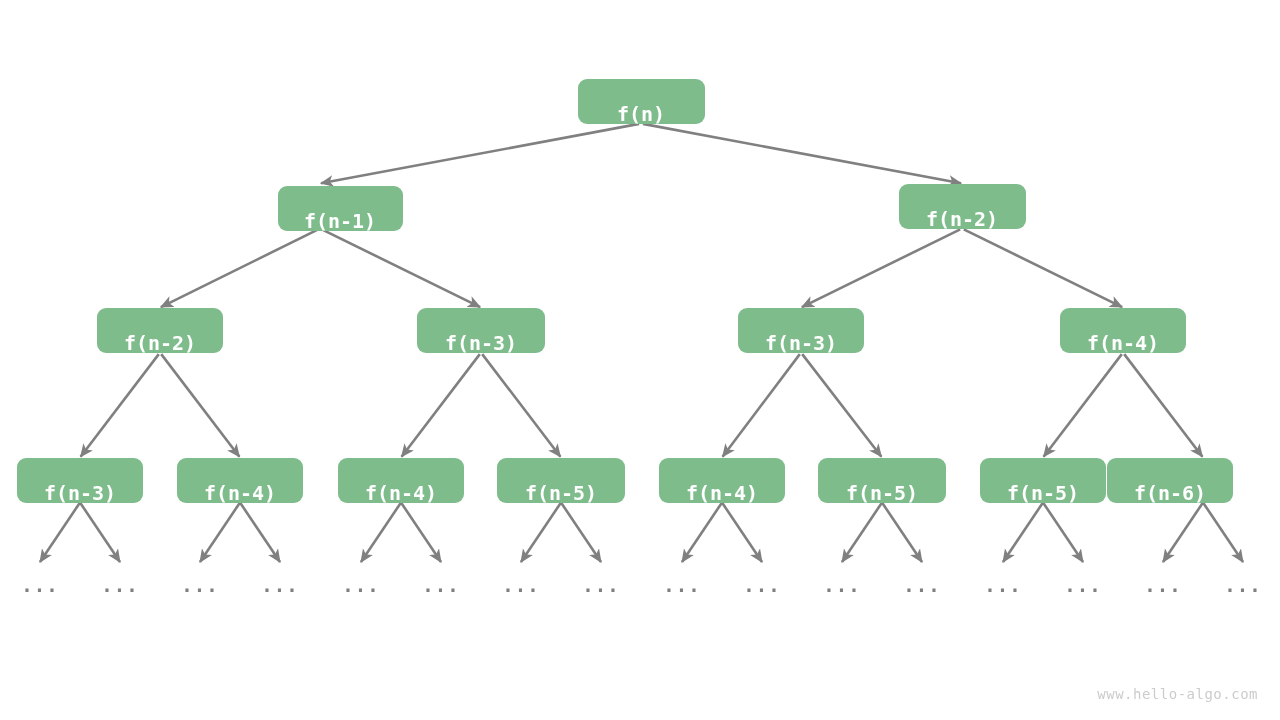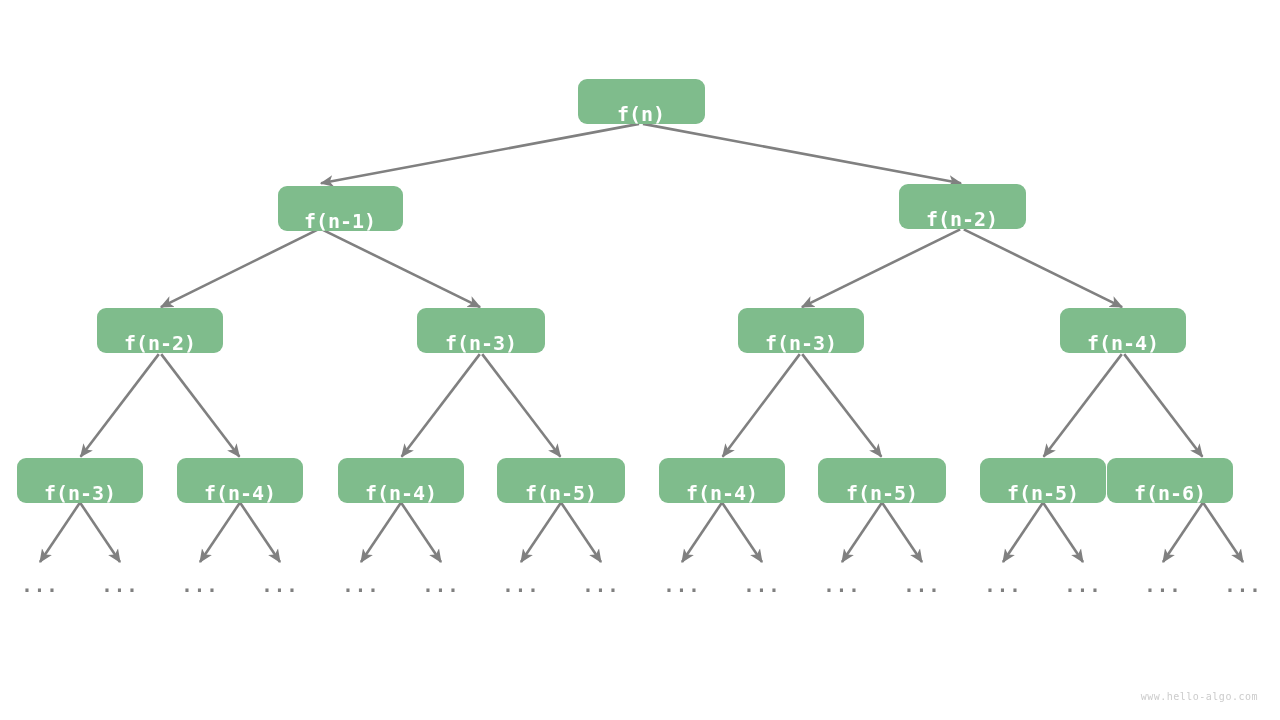--- a/index.html
+++ b/index.html
@@ -50,21 +50,21 @@
     letter-spacing: 1px;
     white-space: nowrap;
     transform: translate(-50%, -50%);
   }
   #watermark {
     position: absolute;
     right: 22px;
     bottom: 18px;
     color: #cccccc;
     font-family: "DejaVu Sans Mono", "Liberation Mono", monospace;
-    font-size: 10px;
+    font-size: 14px;
     letter-spacing: 0.5px;
     white-space: nowrap;
   }
 </style>
 </head>
 <body>
 
 <div id="canvas">
 
   <svg id="tree-svg" viewBox="0 0 1280 720" xmlns="http://www.w3.org/2000/svg">

